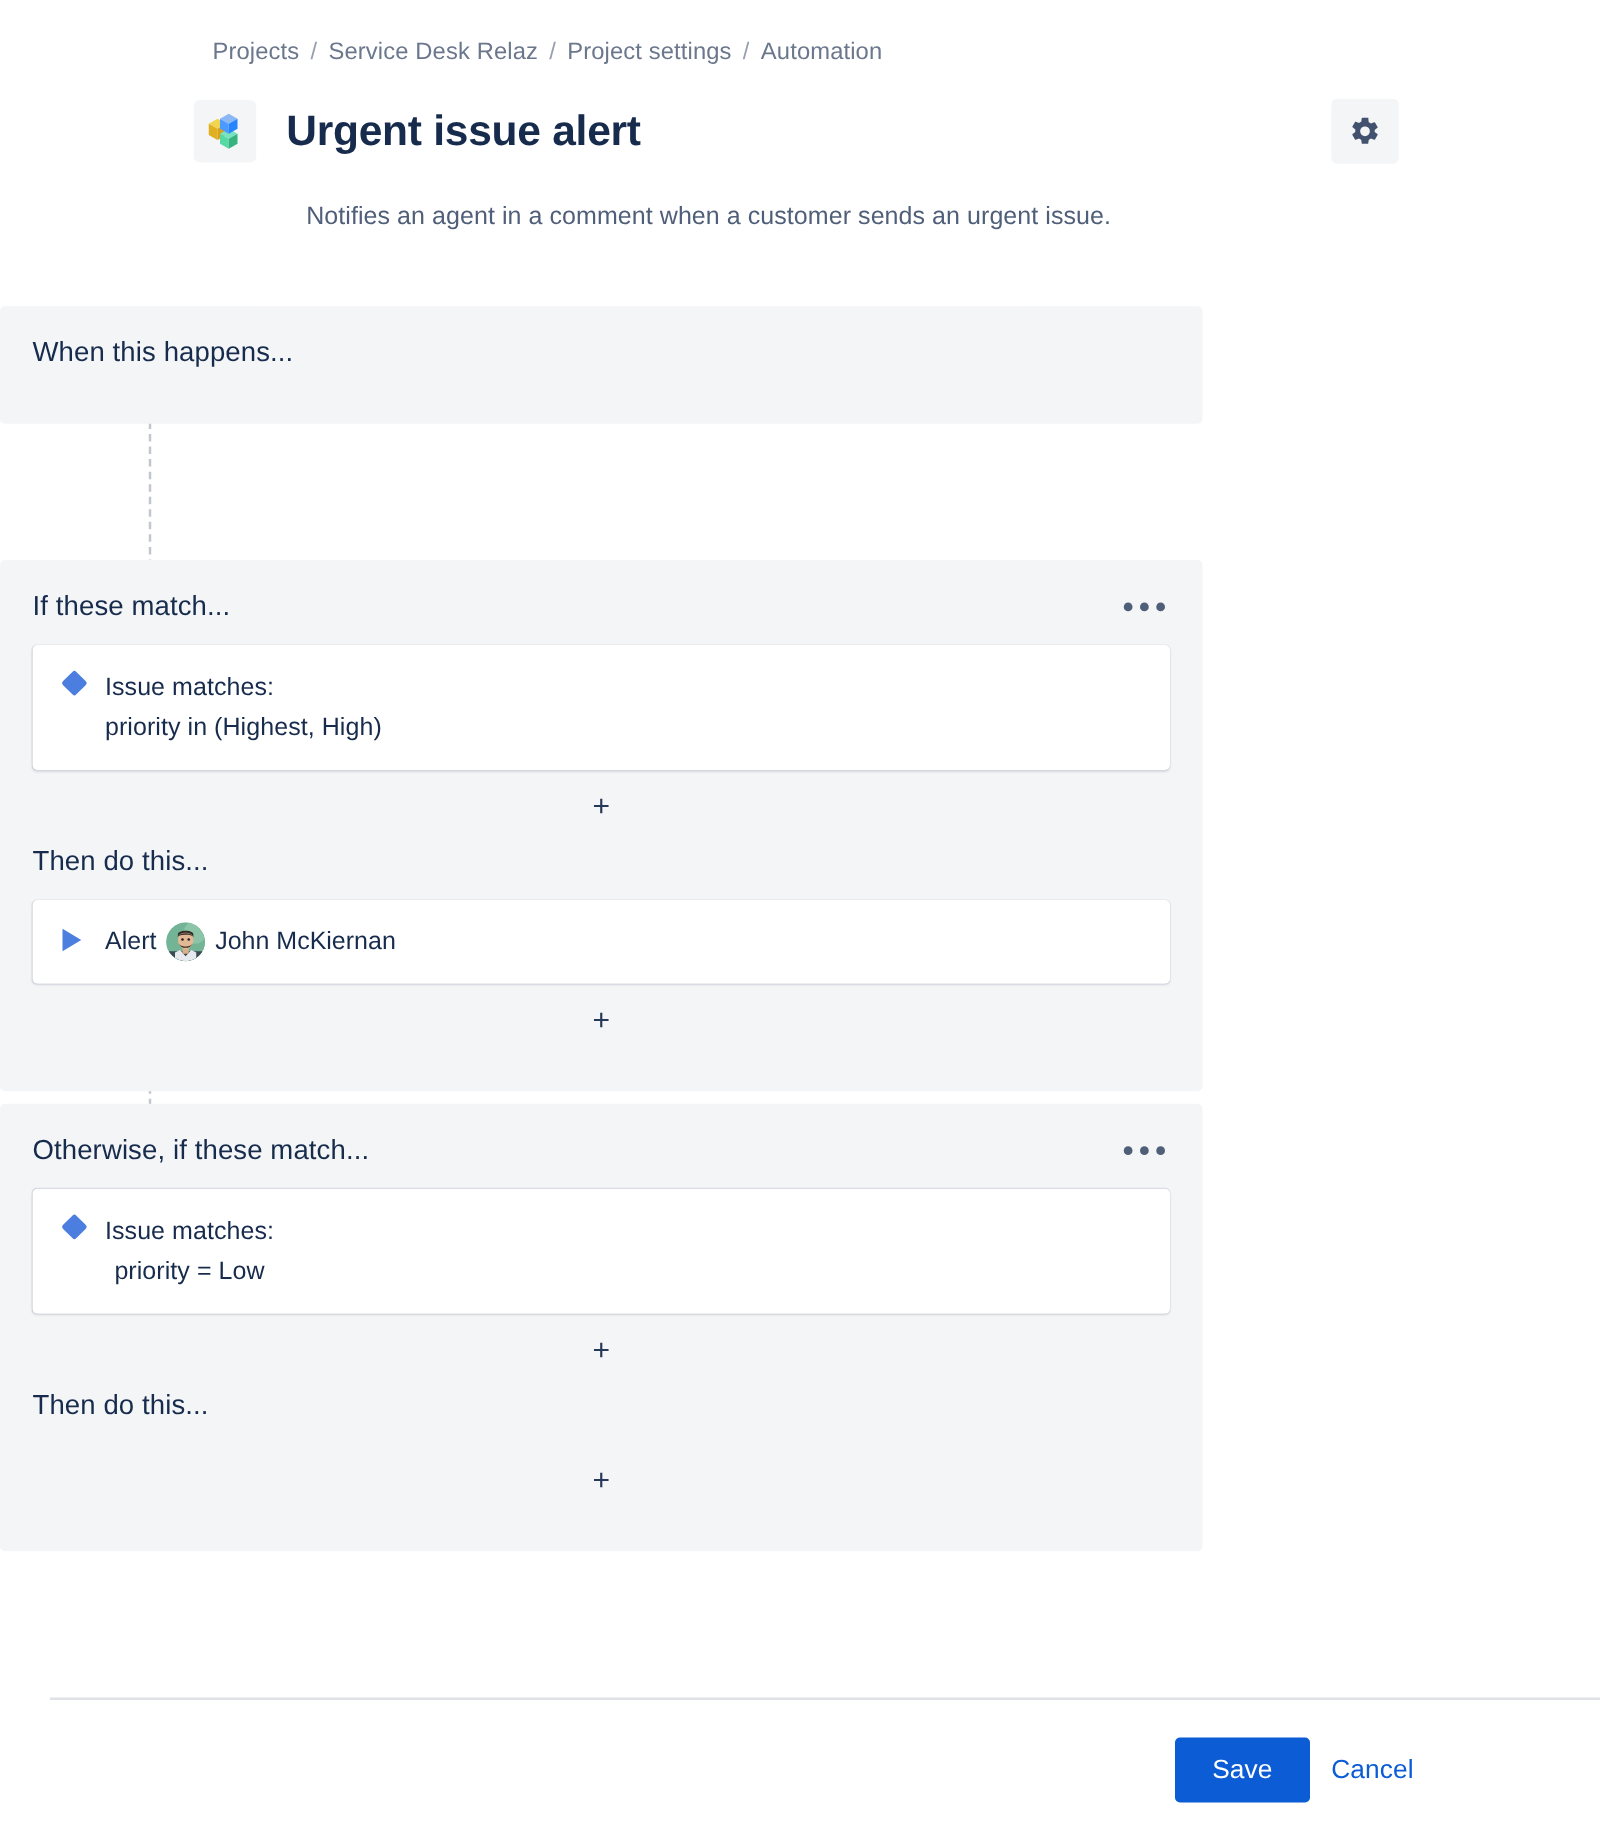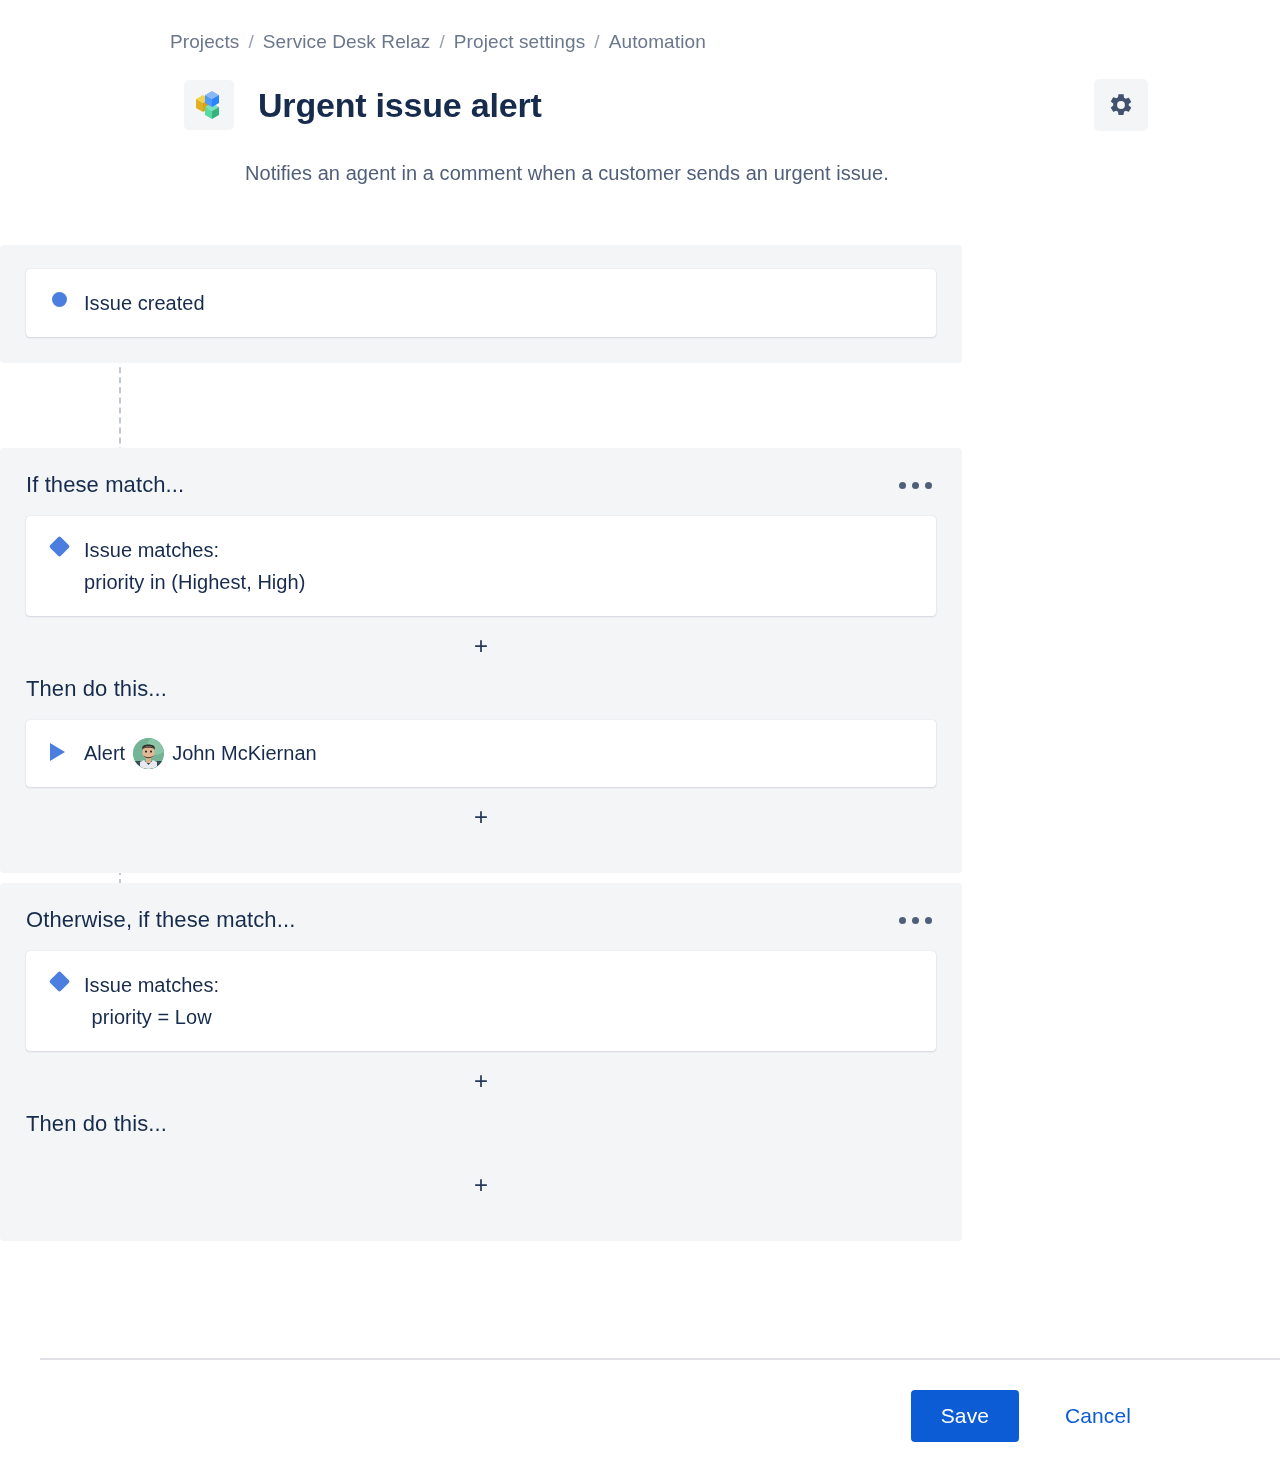--- a/index.html
+++ b/index.html
@@ -28,21 +28,21 @@
     color: #6B778C;
     letter-spacing: 0.1px;
     white-space: nowrap;
   }
   .breadcrumb .crumb { color: #6B778C; text-decoration: none; }
   .breadcrumb .sep { color: #97A0AF; margin: 0 9px; }
 
   
   .title-row {
     position: absolute;
-    left: 184px;
+    left: 155px;
     top: 78px;
     width: 964px;
     height: 54px;
     display: flex;
     align-items: center;
   }
   .proj-icon {
     width: 50px; height: 50px;
     background: #F4F5F7;
     border-radius: 5px;
@@ -240,21 +240,21 @@
   }
   .footer {
     position: absolute;
     left: 0;
     top: 1390px;
     width: 1280px;
     display: flex;
     justify-content: flex-end;
     align-items: center;
     padding-right: 145px;
-    gap: 42px;
+    gap: 13px;
   }
   .btn-save {
     background: #0B5CD5;
     color: #ffffff;
     border: none;
     border-radius: 4px;
     font-size: 21px;
     font-family: "Liberation Sans", sans-serif;
     padding: 14px 30px;
     cursor: pointer;
@@ -308,25 +308,22 @@
   <p class="description">Notifies an agent in a comment when a customer sends an urgent issue.</p>
 
   <div class="rail">
     <div class="rail-line"></div>
     <div class="rail-dot d1"></div>
     <div class="rail-dot d2"></div>
     <div class="rail-dot d3"></div>
   </div>
 
   <section class="card" id="card-trigger">
-    <div class="item">
-      <div class="item-icon">
-          <span class="dot-blue"></span>
-        </div>
-      <div class="item-text">Issue created</div>
+    <div class="card-head">
+      <div class="card-head-title">When this happens...</div>
     </div>
   </section>
 
   <section class="card" id="card-branch-1">
     <div class="card-head">
       <div class="card-head-title">If these match...</div>
       <button class="more-btn">
           <i></i>
           <i></i>
           <i></i>

